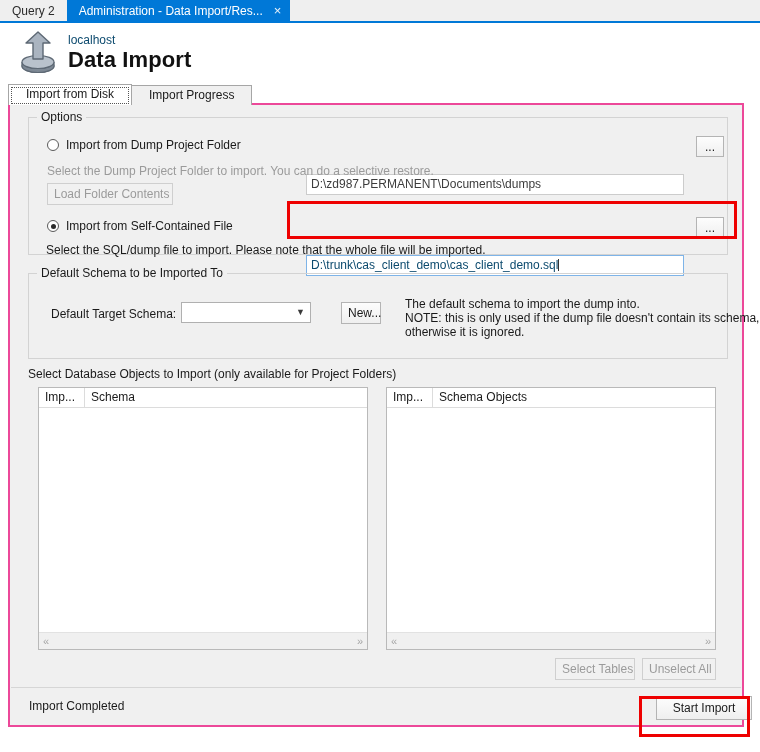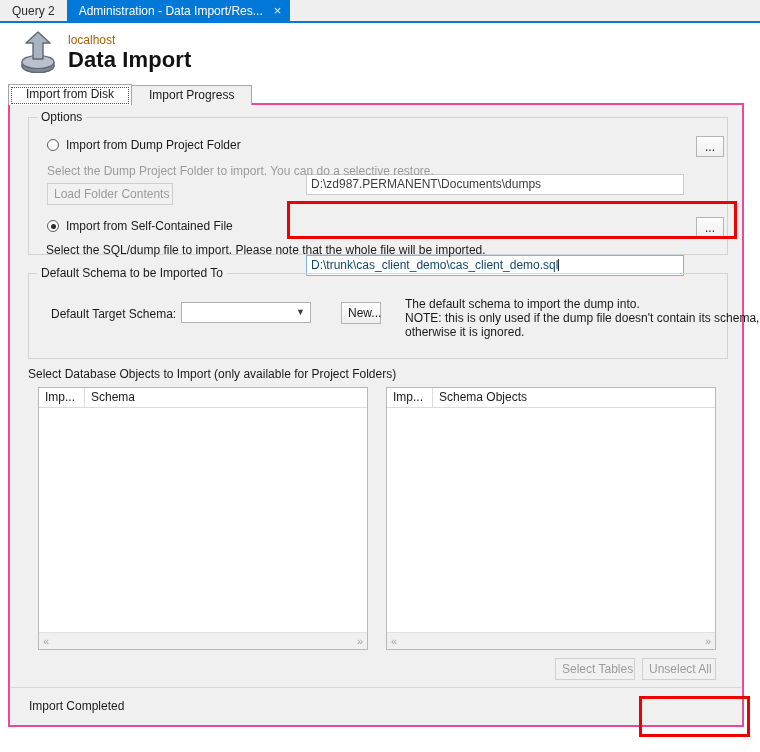--- a/index.html
+++ b/index.html
@@ -57,21 +57,21 @@
   }
   .upload-icon {
     position: absolute;
     left: 14px; top: 6px;
     width: 48px; height: 48px;
   }
   .host-label {
     position: absolute;
     left: 68px; top: 10px;
     font-size: 12px;
-    color: #a16207;
+    color: #0c4a6e;
   }
   .page-title {
     position: absolute;
     left: 68px; top: 24px;
     font-size: 22px;
     font-weight: bold;
     color: #111111;
     letter-spacing: 0.1px;
   }
 
@@ -432,17 +432,18 @@
       <span class="arrow">«</span>
       <span class="arrow">»</span>
     </div>
   </div>
 
   <button class="btn disabled" style="left:545px; top:553px; width:80px; height:22px;">Select Tables</button>
   <button class="btn disabled" style="left:632px; top:553px; width:74px; height:22px;">Unselect All</button>
 
   <div class="statusbar">
     <div class="statustext">Import Completed</div>
+    <button class="btn" style="left:645px; top:8px; width:96px; height:24px;">Start Import</button>
   </div>
 </div>
 
 <div class="redbox" id="redbox-file"></div>
 <div class="redbox" id="redbox-start"></div>
 
 </body></html>

